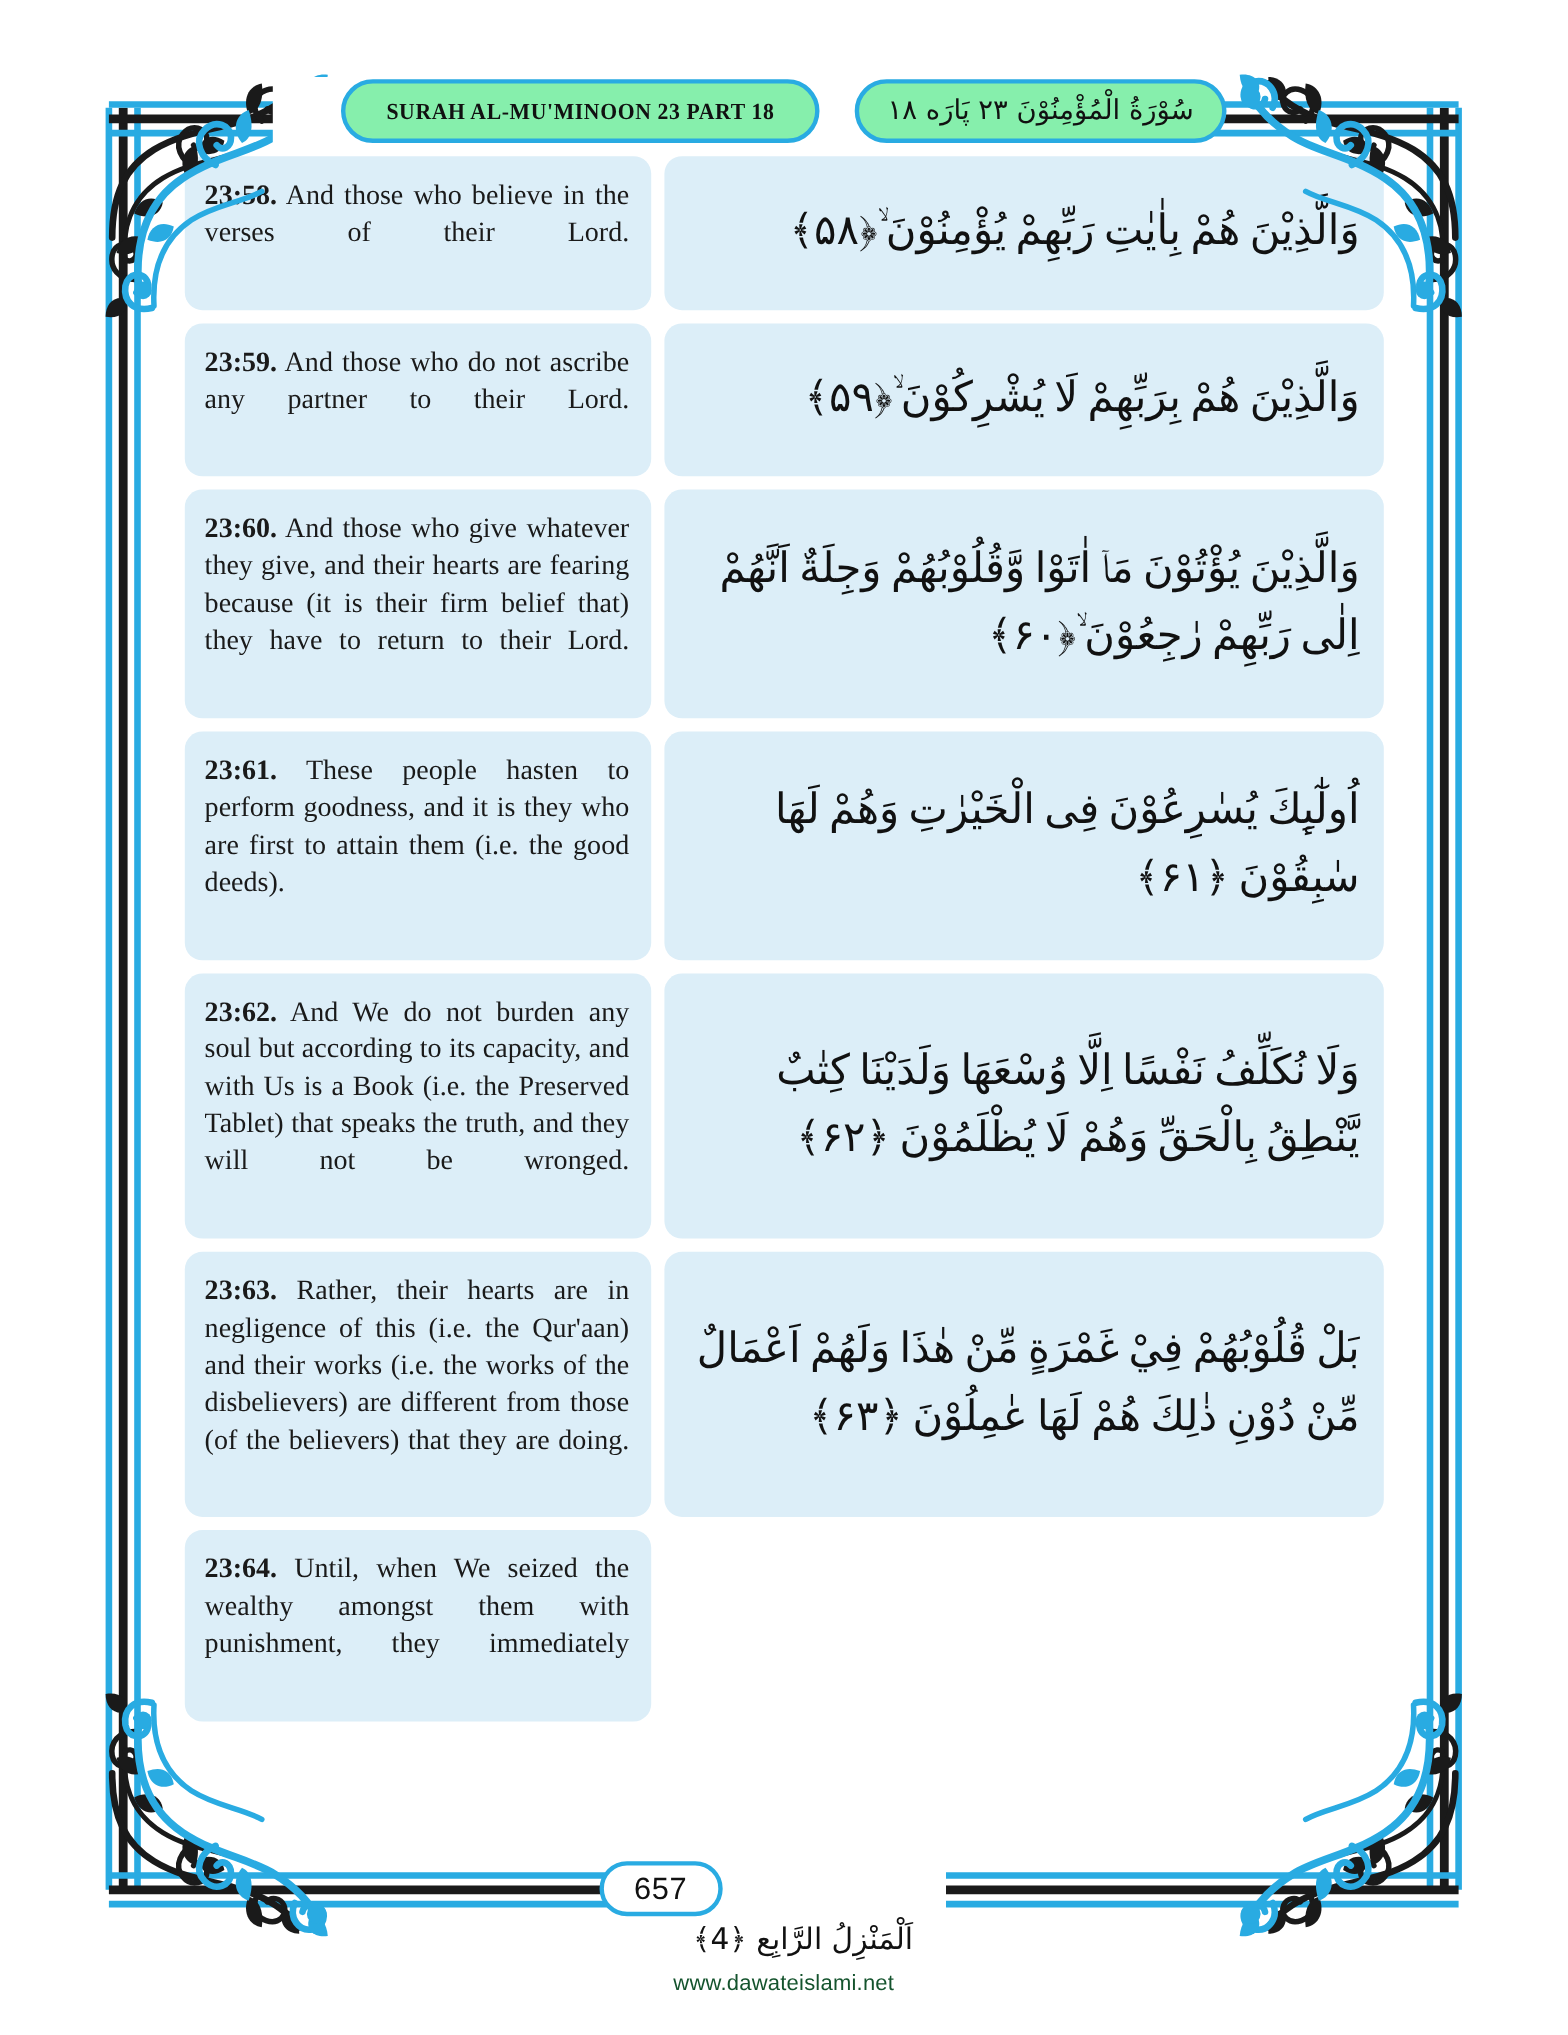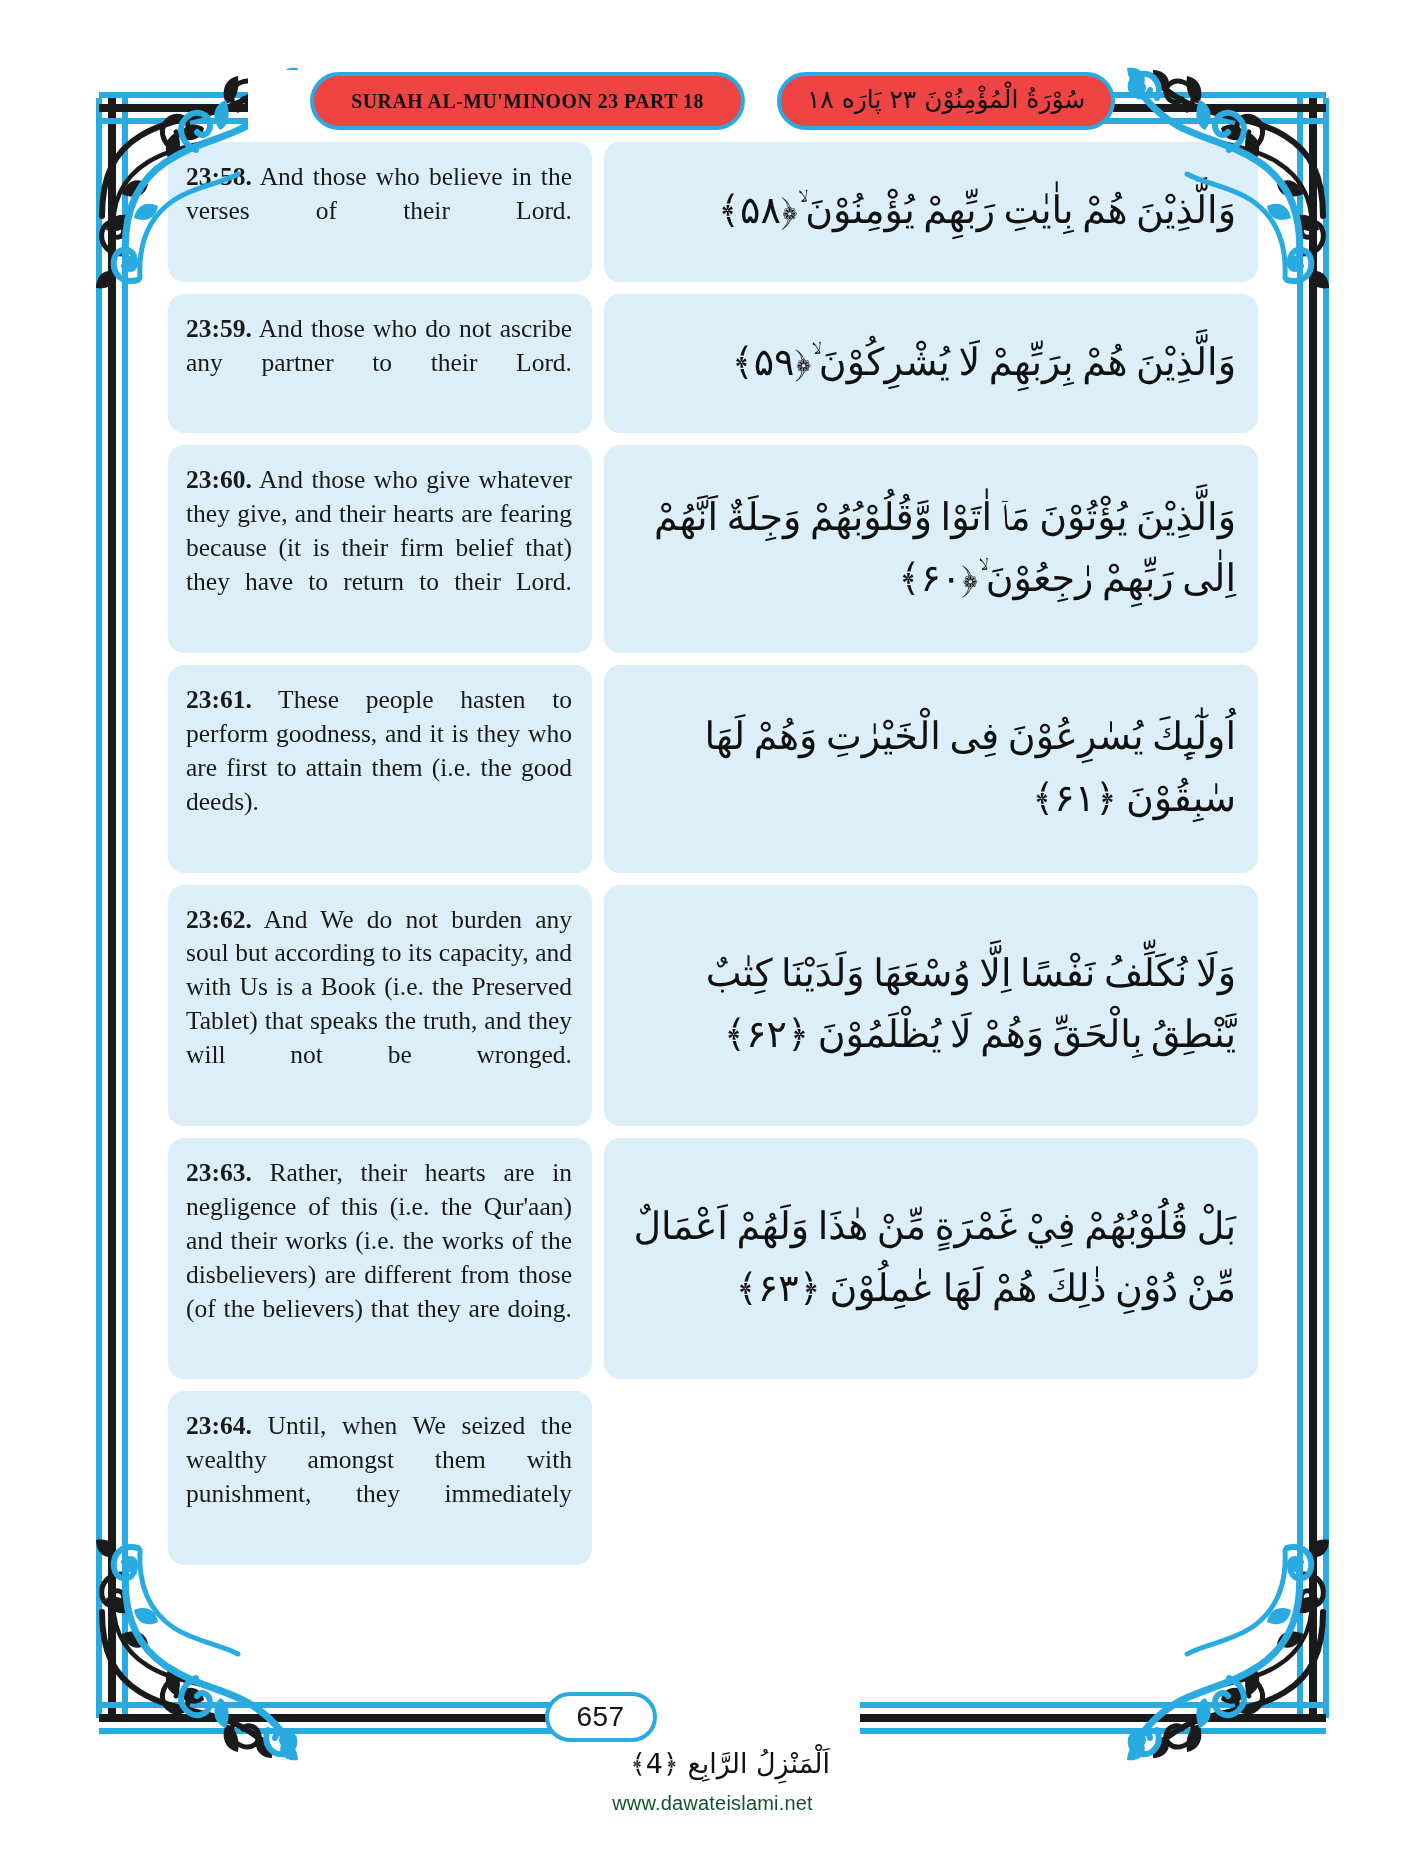--- a/index.html
+++ b/index.html
@@ -36,21 +36,21 @@
     top: 70px;
     width: 1425px;
     height: 62px;
     z-index: 9;
     display: flex;
     align-items: center;
     justify-content: center;
   }
 
   .header-pill {
-    background: #ef4444;
+    background: #86efac;
     border: 4px solid #29ABE2;
     border-radius: 34px;
     height: 58px;
     display: flex;
     align-items: center;
     justify-content: center;
     padding: 17px 26px;
     position: relative;
     z-index: 3;
   }

